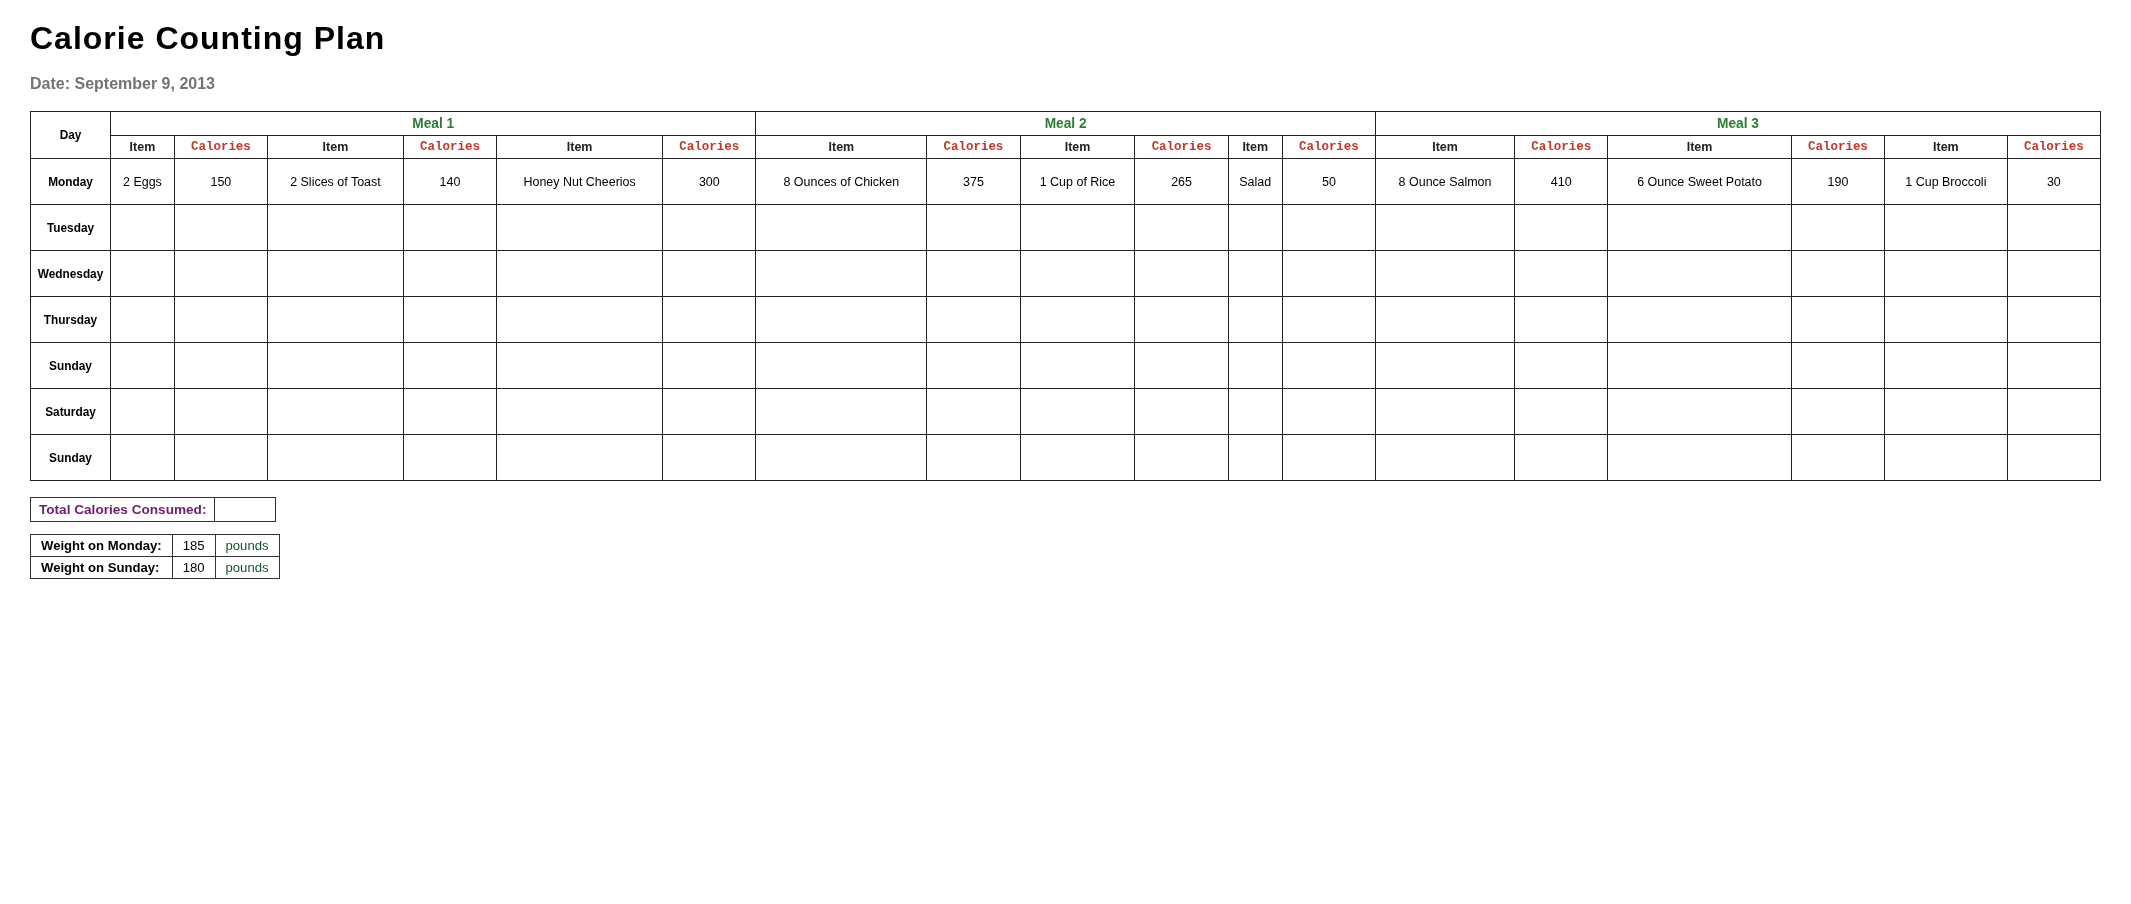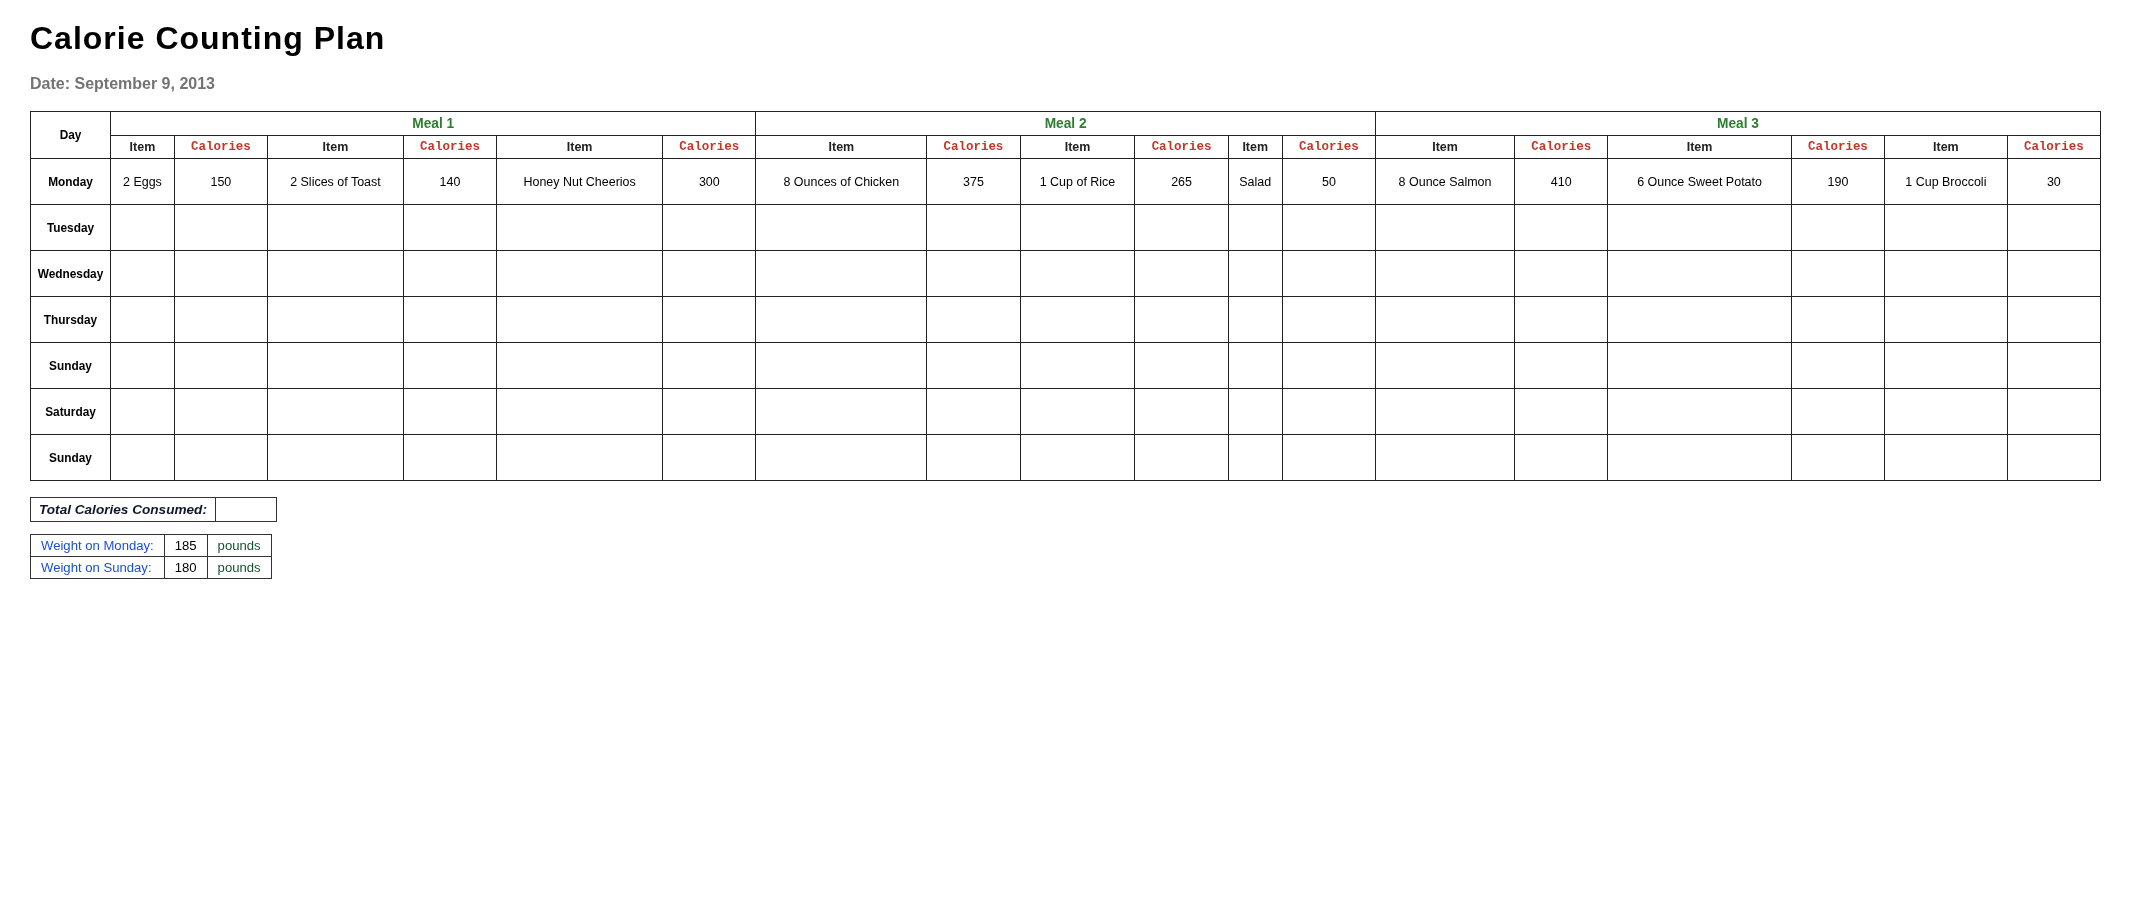--- a/index.html
+++ b/index.html
@@ -57,42 +57,41 @@
     }
     .summary-section {
       margin-top: 16px;
     }
     .total-calories-box {
       display: inline-flex;
       border: 1.5px solid #333;
       margin-bottom: 12px;
     }
     .total-calories-label {
-      color: #0f172a;
+      color: #701a75;
       font-weight: bold;
       font-size: 0.85em;
       padding: 4px 8px;
       border-right: 1.5px solid #333;
-      font-style: italic;
     }
     .total-calories-value {
       font-size: 0.85em;
       padding: 4px 30px;
     }
     .weight-table {
       border-collapse: collapse;
       font-size: 0.82em;
     }
     .weight-table td {
       border: 1.5px solid #333;
       padding: 3px 10px;
     }
     .weight-label {
-      color: #1d4ed8;
-      font-weight: normal;
+      color: #000000;
+      font-weight: bold;
     }
     .weight-value {
       text-align: center;
     }
     .weight-unit {
       color: #14532d;
       text-align: center;
     }
   </style>
 </head>

